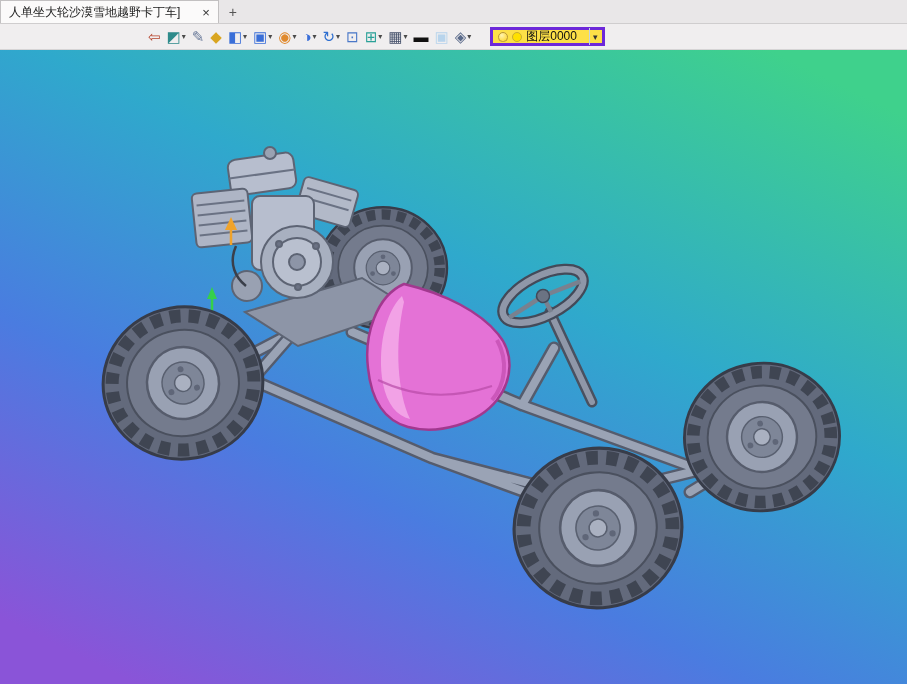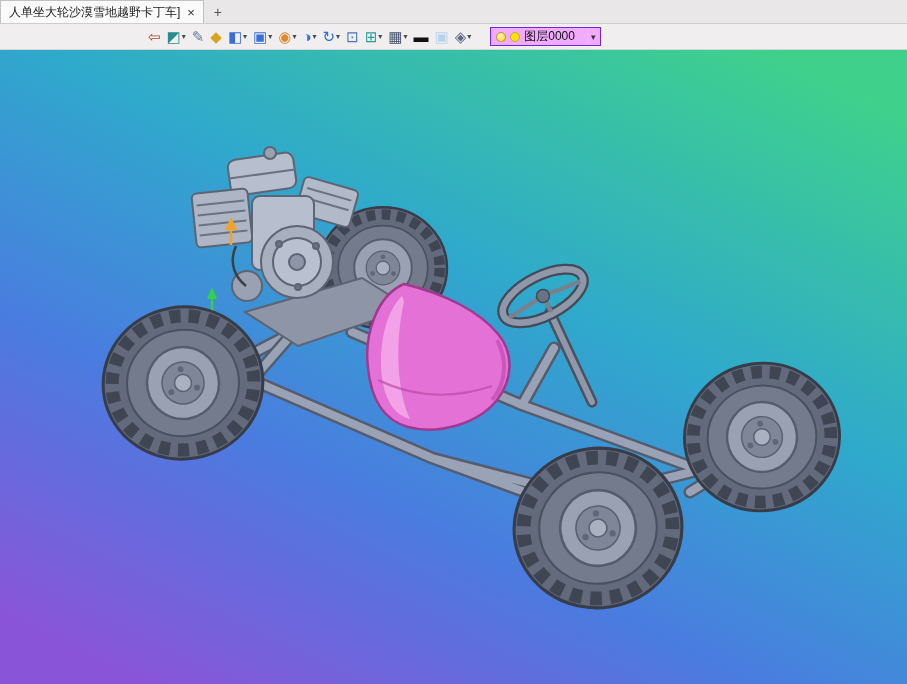--- a/index.html
+++ b/index.html
@@ -1,36 +1,36 @@
 <!DOCTYPE html>
 <html><head>
 <meta charset="utf-8">
 <style>
   *{box-sizing:border-box;margin:0;padding:0}
   html,body{width:907px;height:684px;overflow:hidden;font-family:"Liberation Sans",sans-serif;background:#f0eeef}
   .app{width:907px;height:684px;display:flex;flex-direction:column}
 
   
   .tabbar{height:24px;background:#e9e7e8;display:flex;align-items:flex-end;border-bottom:1px solid #cfcdce}
-  .tab{height:23px;background:#fbfafa;border:1px solid #c2c0c1;border-bottom:none;display:flex;align-items:center;gap:7px;padding:0 8px;max-width:240px}
+  .tab{height:23px;background:#fbfafa;border:1px solid #c2c0c1;border-bottom:none;display:flex;align-items:center;gap:22px;padding:0 8px;max-width:240px}
   .tab-title{font-size:12px;color:#1a1a1a;white-space:nowrap;overflow:hidden}
   .tab-close{font-size:13px;color:#333;line-height:1;cursor:pointer}
   .newtab{width:28px;height:23px;display:flex;align-items:center;justify-content:center;font-size:14px;color:#555;cursor:pointer}
 
   
   .toolbar{height:26px;background:#f0eeef;display:flex;align-items:center;padding-left:145px;border-bottom:1px solid #d6d4d5}
   .tbtn{display:flex;align-items:center;height:22px;padding:0 2px;border:1px solid transparent;border-radius:2px;cursor:pointer}
   .g{font-size:15px;line-height:1}
   .dd{font-size:8px;color:#4a4a4a;margin-left:1px}
   .c0{color:#b5432c}.c1{color:#2e8b8b}.c2{color:#6a7a9a}.c3{color:#d9a520}
   .c4{color:#3a6fd8}.c5{color:#3a6fd8}.c6{color:#e08a2e}.c7{color:#3a6fd8}
   .c8{color:#2e6fd0}.c9{color:#4a78c8}.c10{color:#2aa198}.c11{color:#44506a}
   .c12{color:#111}.c13{color:#b8d4ec}.c14{color:#5a6a8a}
 
-  .layer-combo{margin-left:16px;height:19px;background:#f0abfc;border:1px solid #6d28d9;display:flex;align-items:center;padding:0 2px 0 5px;gap:4px;cursor:pointer}
+  .layer-combo{margin-left:16px;height:19px;background:#fde047;border:3px solid #6d28d9;display:flex;align-items:center;padding:0 2px 0 5px;gap:4px;cursor:pointer}
   .bulb{width:10px;height:10px;border-radius:50% 50% 45% 45%;background:radial-gradient(circle at 35% 30%,#fff4b0,#ffd21e);border:1px solid #b9973a}
   .swatch{width:10px;height:10px;border-radius:50%;background:#ffe000;border:1px solid #c8ad32}
   .layer-name{font-size:12px;color:#111;padding-right:8px}
   .combo-dd{padding:0 3px;border-left:1px solid #c3d2e2;font-size:9px;color:#333;height:17px;display:flex;align-items:center}
 
   
   .viewport{height:634px;position:relative;cursor:crosshair}
   .viewport svg{display:block}
   .tube-d{fill:none;stroke:#555c6d;stroke-width:13;stroke-linecap:round;stroke-linejoin:round}
   .tube-l{fill:none;stroke:#9aa3b5;stroke-width:8;stroke-linecap:round;stroke-linejoin:round}

